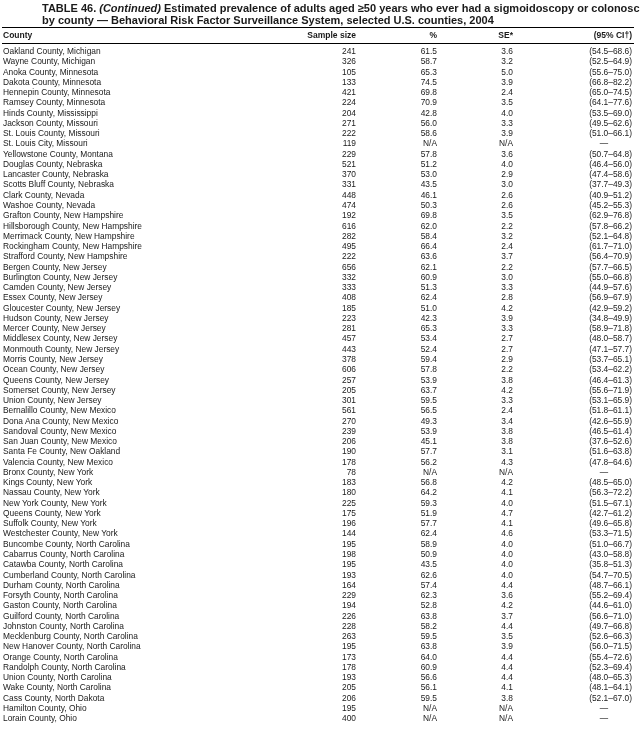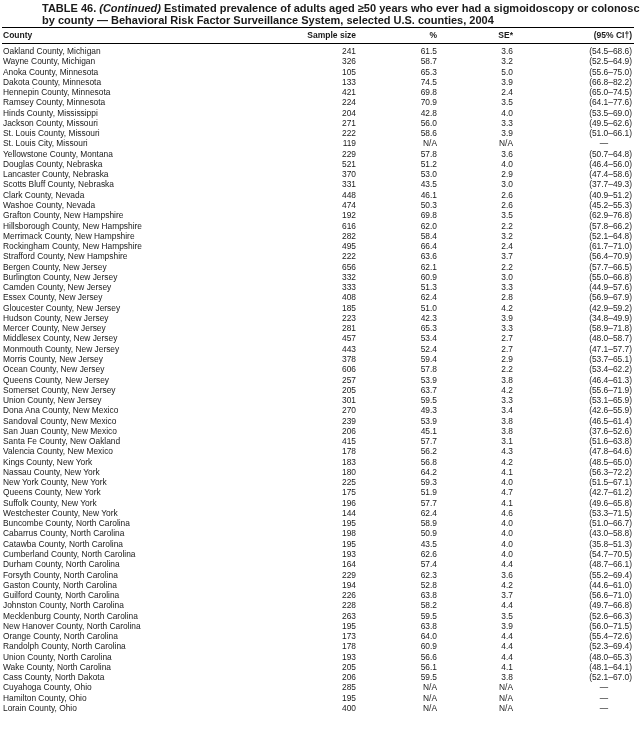--- a/index.html
+++ b/index.html
@@ -318,20 +318,27 @@
       <td class="right">(55.6–71.9)</td>
     </tr>
         <tr>
       <td class="left">Union County, New Jersey</td>
       <td class="right">301</td>
       <td class="right">59.5</td>
       <td class="right">3.3</td>
       <td class="right">(53.1–65.9)</td>
     </tr>
         <tr>
+      <td class="left">Bernalillo County, New Mexico</td>
+      <td class="right">561</td>
+      <td class="right">56.5</td>
+      <td class="right">2.4</td>
+      <td class="right">(51.8–61.1)</td>
+    </tr>
+        <tr>
       <td class="left">Dona Ana County, New Mexico</td>
       <td class="right">270</td>
       <td class="right">49.3</td>
       <td class="right">3.4</td>
       <td class="right">(42.6–55.9)</td>
     </tr>
         <tr>
       <td class="left">Sandoval County, New Mexico</td>
       <td class="right">239</td>
       <td class="right">53.9</td>
@@ -340,33 +347,40 @@
     </tr>
         <tr>
       <td class="left">San Juan County, New Mexico</td>
       <td class="right">206</td>
       <td class="right">45.1</td>
       <td class="right">3.8</td>
       <td class="right">(37.6–52.6)</td>
     </tr>
         <tr>
       <td class="left">Santa Fe County, New Oakland</td>
-      <td class="right">415</td>
+      <td class="right">190</td>
       <td class="right">57.7</td>
       <td class="right">3.1</td>
       <td class="right">(51.6–63.8)</td>
     </tr>
         <tr>
       <td class="left">Valencia County, New Mexico</td>
       <td class="right">178</td>
       <td class="right">56.2</td>
       <td class="right">4.3</td>
       <td class="right">(47.8–64.6)</td>
     </tr>
         <tr>
+      <td class="left">Bronx County, New York</td>
+      <td class="right">78</td>
+      <td class="right">N/A</td>
+      <td class="right">N/A</td>
+      <td class="right dash">—</td>
+    </tr>
+        <tr>
       <td class="left">Kings County, New York</td>
       <td class="right">183</td>
       <td class="right">56.8</td>
       <td class="right">4.2</td>
       <td class="right">(48.5–65.0)</td>
     </tr>
         <tr>
       <td class="left">Nassau County, New York</td>
       <td class="right">180</td>
       <td class="right">64.2</td>
@@ -505,27 +519,20 @@
       <td class="right">56.1</td>
       <td class="right">4.1</td>
       <td class="right">(48.1–64.1)</td>
     </tr>
         <tr>
       <td class="left">Cass County, North Dakota</td>
       <td class="right">206</td>
       <td class="right">59.5</td>
       <td class="right">3.8</td>
       <td class="right">(52.1–67.0)</td>
-    </tr>
-        <tr>
-      <td class="left">Cuyahoga County, Ohio</td>
-      <td class="right">285</td>
-      <td class="right">N/A</td>
-      <td class="right">N/A</td>
-      <td class="right dash">—</td>
     </tr>
         <tr>
       <td class="left">Hamilton County, Ohio</td>
       <td class="right">195</td>
       <td class="right">N/A</td>
       <td class="right">N/A</td>
       <td class="right dash">—</td>
     </tr>
         <tr>
       <td class="left">Lorain County, Ohio</td>

